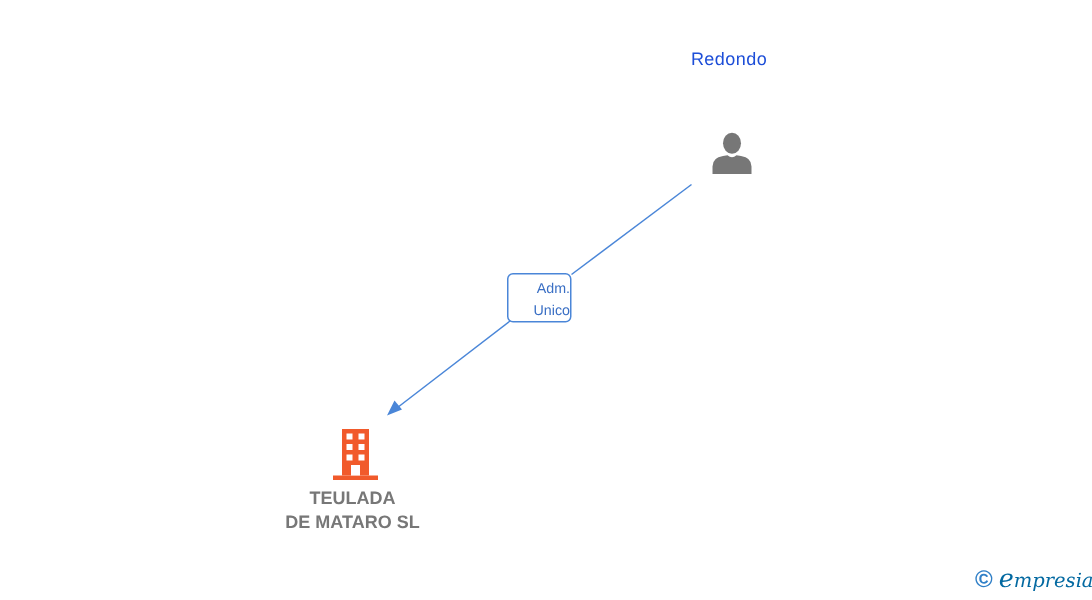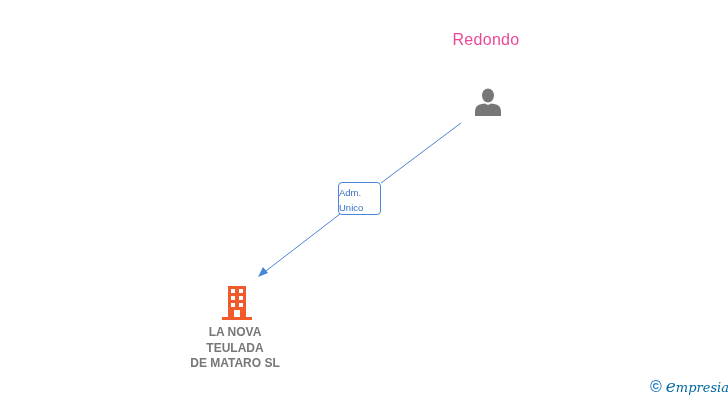--- a/index.html
+++ b/index.html
@@ -4,28 +4,28 @@
   <style>
     html, body { margin: 0; padding: 0; }
     body {
       width: 728px; height: 400px; position: relative; overflow: hidden;
       background: #ffffff;
       font-family: "Liberation Sans", "DejaVu Sans", sans-serif;
     }
     .edges { position: absolute; left: 0; top: 0; width: 728px; height: 400px; }
     .person-label {
       position: absolute; left: 436px; top: 32px; width: 100px;
-      text-align: center; color: #ec4899; font-size: 16px; line-height: 15.5px;
+      text-align: center; color: #1d4ed8; font-size: 12px; line-height: 15.5px;
       letter-spacing: 0.3px;
     }
     .person-icon { position: absolute; left: 473px; top: 87px; width: 30px; height: 30px; }
     .role-box {
       position: absolute; left: 338px; top: 182px; width: 43px; height: 33px;
       border: 1px solid #4a86d8; border-radius: 4px; background: #ffffff;
-      box-sizing: border-box; text-align: left; color: #3a6fc4;
+      box-sizing: border-box; text-align: right; color: #3a6fc4;
       font-size: 9.5px; line-height: 15px; padding-top: 2px;
     }
     .company-icon { position: absolute; left: 222px; top: 286px; width: 30px; height: 34px; }
     .company-label {
       position: absolute; left: 170px; top: 325px; width: 130px;
       text-align: center; color: #777777; font-size: 12px; font-weight: bold;
       line-height: 15.5px;
     }
     .brand {
       position: absolute; left: 650px; top: 378px;
@@ -69,21 +69,20 @@
       <rect x="17" y="3" width="4" height="4"></rect>
     <rect x="9" y="10" width="4" height="4"></rect>
       <rect x="17" y="10" width="4" height="4"></rect>
     <rect x="9" y="17" width="4" height="4"></rect>
       <rect x="17" y="17" width="4" height="4"></rect>
     <rect x="12" y="24" width="6" height="7"></rect>
   </g>
 </svg>
 
 <div class="company-label">
-  <div>LA NOVA</div>
   <div>TEULADA</div>
   <div>DE MATARO SL</div>
 </div>
 
 <div class="brand">
   <span class="copy">©</span>
   <span class="brand-name"><span class="e">e</span><span>mpresia</span></span>
 </div>
 
 </body></html>

